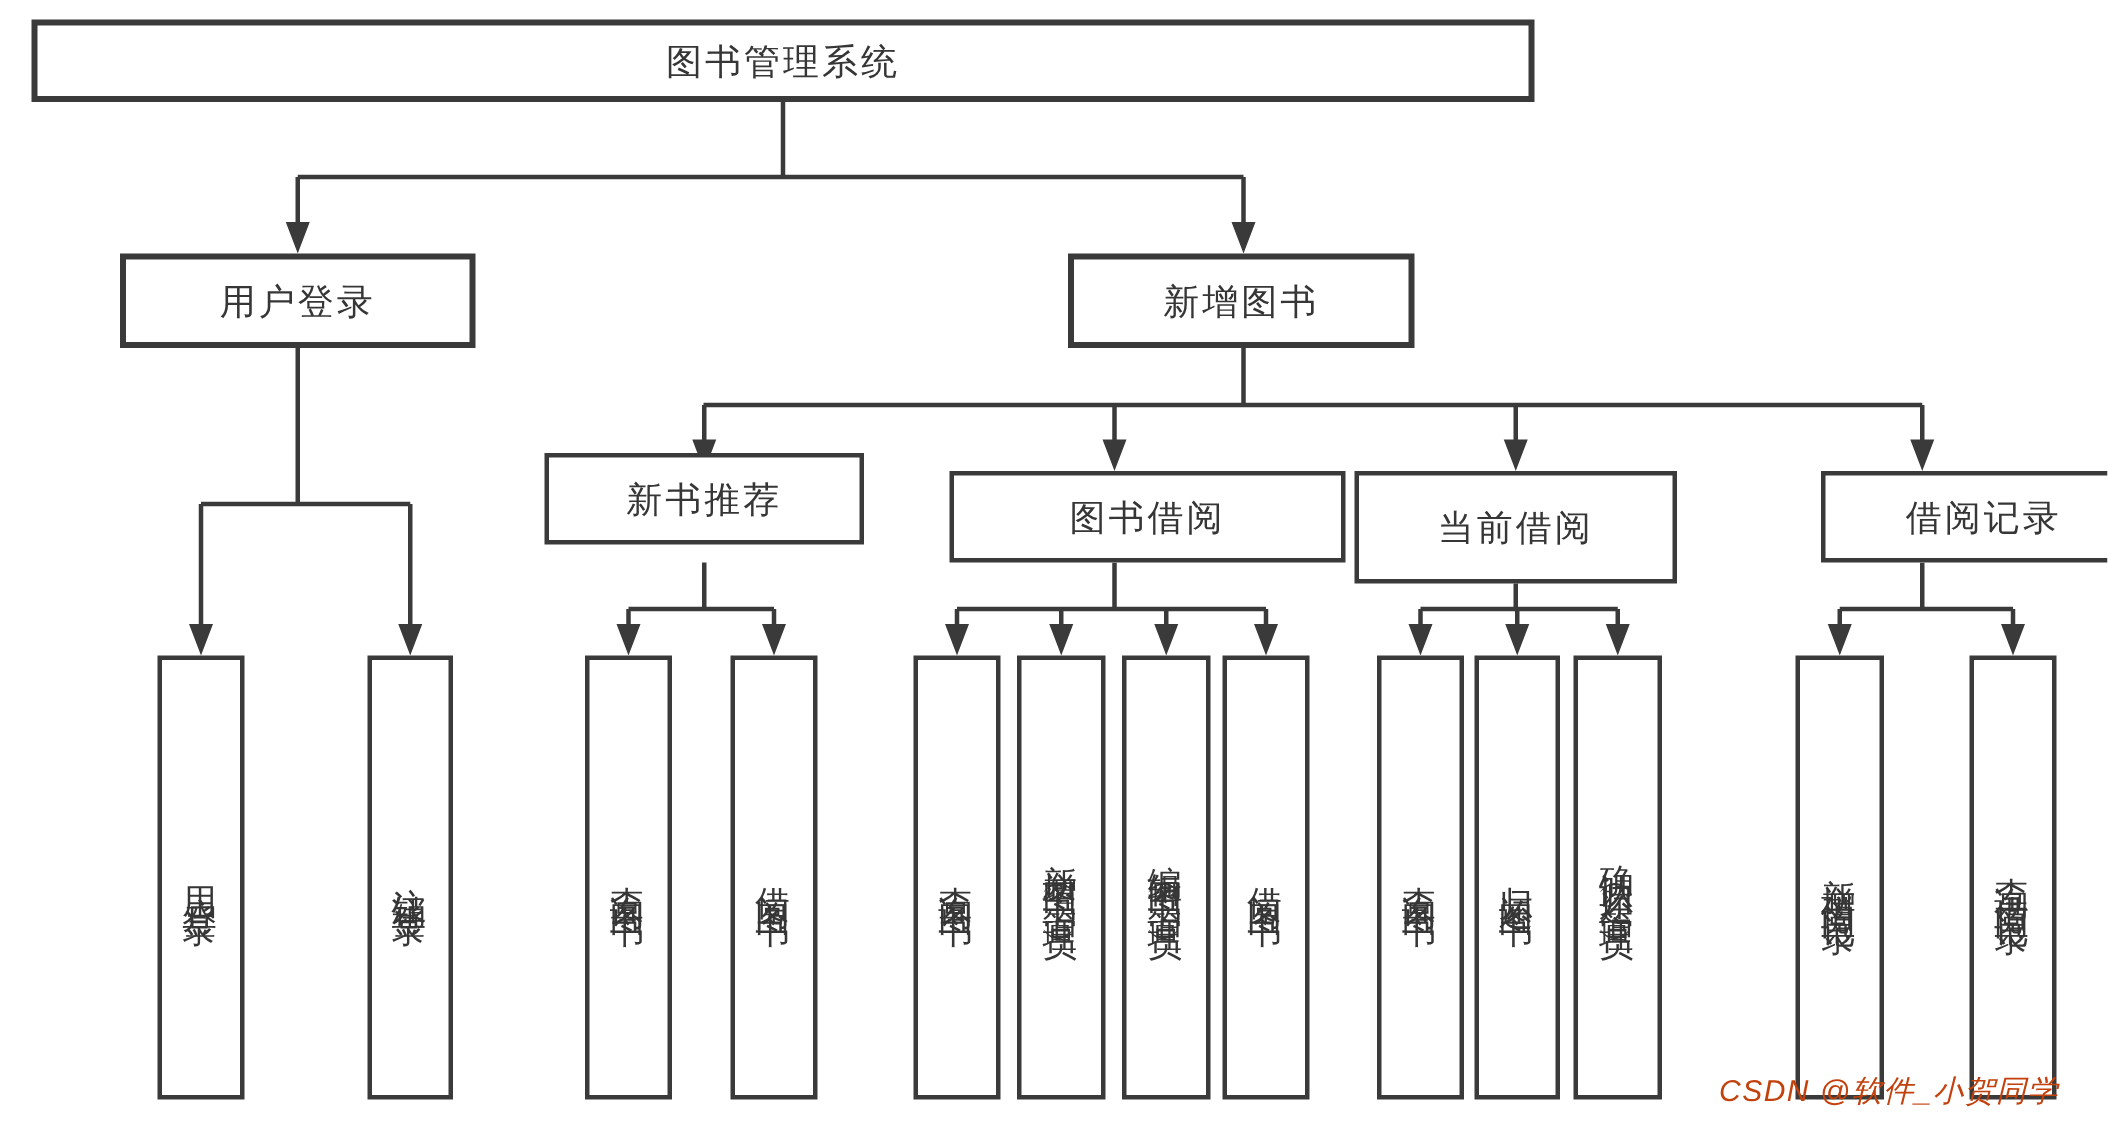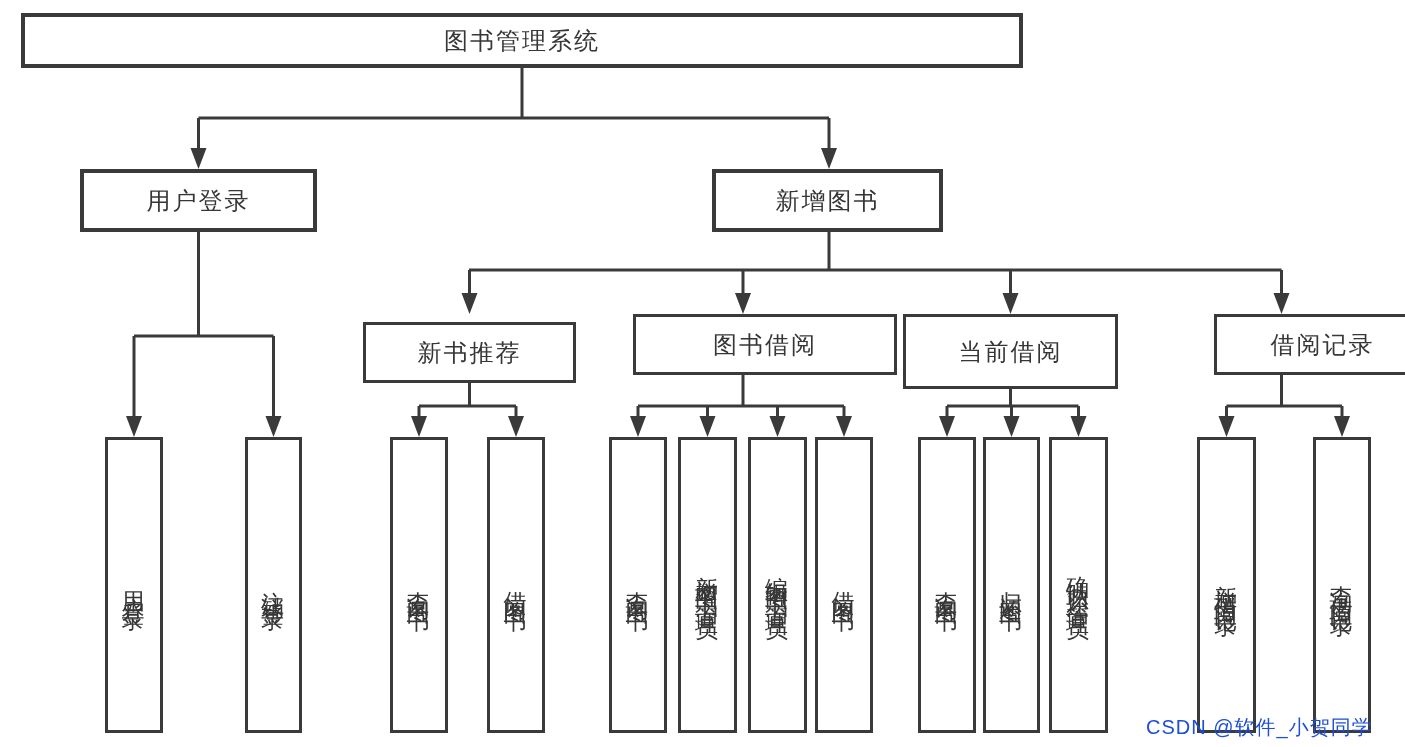--- a/index.html
+++ b/index.html
@@ -54,21 +54,21 @@
     <span>图书管理系统</span>
   </div>
 
   <div class="box h lvl2" style="left:80px;top:169px;width:237px;height:63px">
     <span>用户登录</span>
   </div>
   <div class="box h lvl2" style="left:712px;top:169px;width:231px;height:63px">
     <span>新增图书</span>
   </div>
 
-  <div class="box h lvl3" style="left:363px;top:322px;width:213px;height:61px">
+  <div class="box h lvl3" style="left:363px;top:302px;width:213px;height:61px">
     <span>新书推荐</span>
   </div>
   <div class="box h lvl3" style="left:633px;top:314px;width:264px;height:61px">
     <span>图书借阅</span>
   </div>
   <div class="box h lvl3" style="left:903px;top:314px;width:215px;height:75px">
     <span>当前借阅</span>
   </div>
   <div class="box h lvl3" style="left:1214px;top:314px;width:217px;height:61px">
     <span>借阅记录</span>
@@ -111,15 +111,15 @@
     <span>确认归还（管理员）</span>
   </div>
 
   <div class="box v" style="left:1197px;top:437px;width:59px;height:296px">
     <span>新增借阅记录</span>
   </div>
   <div class="box v" style="left:1313px;top:437px;width:58px;height:296px">
     <span>查询借阅记录</span>
   </div>
 
-  <div class="watermark" style="color: #1d4ed8;">CSDN @软件_小贺同学</div>
+  <div class="watermark" style="color: #c2410c; font-style: italic;">CSDN @软件_小贺同学</div>
 
 </div>
 
 </body></html>

